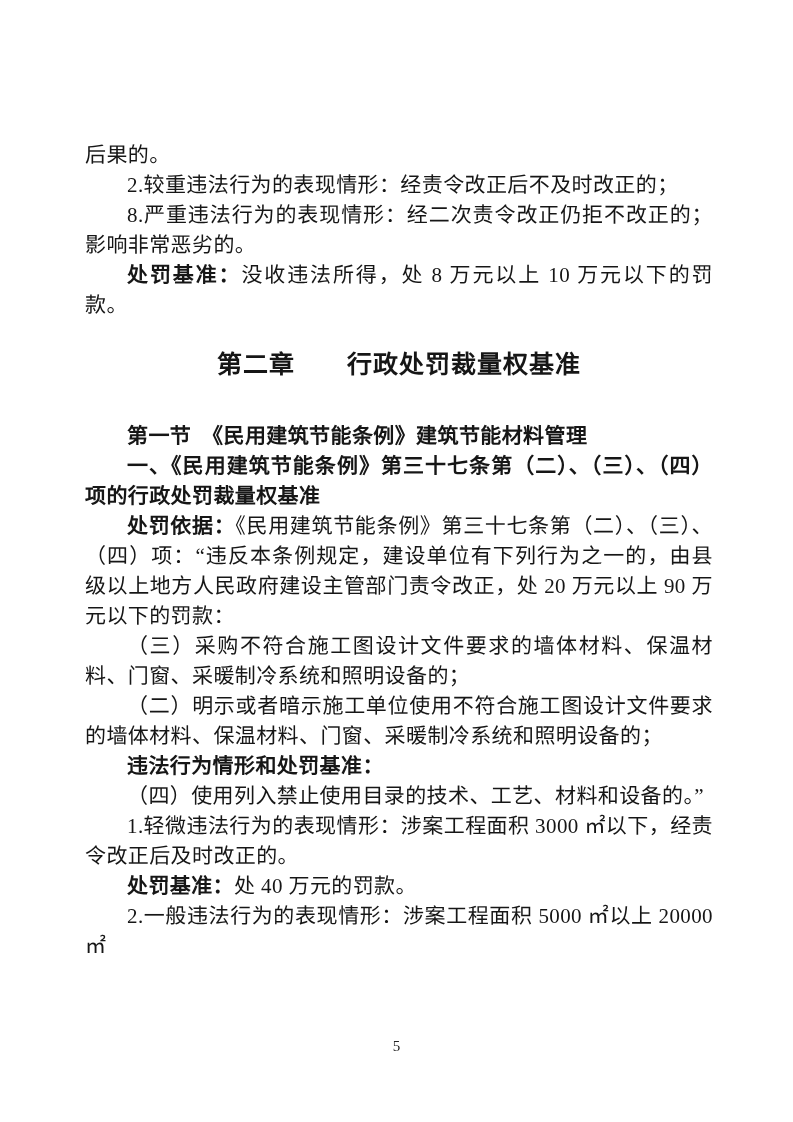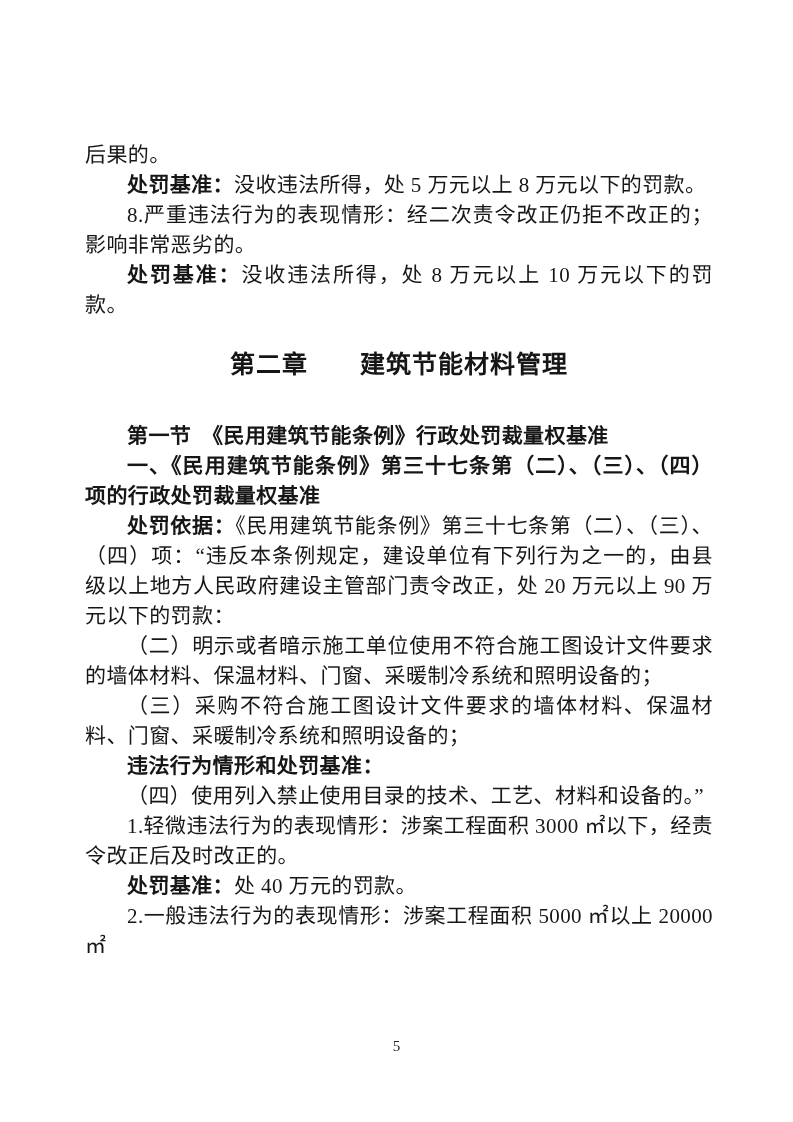--- a/index.html
+++ b/index.html
@@ -67,29 +67,29 @@
     color: #222222;
     font-family: "Liberation Serif", "DejaVu Serif", serif;
   }
 </style>
 </head>
 <body>
 
 <div class="page">
   <main class="content" id="content">
       <p class="para body"><span class="seg">后果的。</span></p>
-      <p class="para body indent"><span class="seg bold">处罚基准：</span><span class="seg">没收违法所得，处 5 万元以上 8 万元以下的罚款。</span></p>
+      <p class="para body indent"><span class="seg">2.较重违法行为的表现情形：经责令改正后不及时改正的；</span></p>
       <p class="para body indent"><span class="seg">8.严重违法行为的表现情形：经二次责令改正仍拒不改正的；影响非常恶劣的。</span></p>
       <p class="para body indent"><span class="seg bold">处罚基准：</span><span class="seg">没收违法所得，处 8 万元以上 10 万元以下的罚款。</span></p>
-      <p class="para chapter-heading"><span class="seg bold">第二章　　建筑节能材料管理</span></p>
-      <p class="para section-heading indent"><span class="seg bold">第一节　《民用建筑节能条例》行政处罚裁量权基准</span></p>
+      <p class="para chapter-heading"><span class="seg bold">第二章　　行政处罚裁量权基准</span></p>
+      <p class="para section-heading indent"><span class="seg bold">第一节　《民用建筑节能条例》建筑节能材料管理</span></p>
       <p class="para body indent"><span class="seg bold">一、《民用建筑节能条例》第三十七条第（二）、（三）、（四）项的行政处罚裁量权基准</span></p>
       <p class="para body indent"><span class="seg bold">处罚依据：</span><span class="seg">《民用建筑节能条例》第三十七条第（二）、（三）、（四）项：“违反本条例规定，建设单位有下列行为之一的，由县级以上地方人民政府建设主管部门责令改正，处 20 万元以上 90 万元以下的罚款：</span></p>
+      <p class="para body indent"><span class="seg">（三）采购不符合施工图设计文件要求的墙体材料、保温材料、门窗、采暖制冷系统和照明设备的；</span></p>
       <p class="para body indent"><span class="seg">（二）明示或者暗示施工单位使用不符合施工图设计文件要求的墙体材料、保温材料、门窗、采暖制冷系统和照明设备的；</span></p>
-      <p class="para body indent"><span class="seg">（三）采购不符合施工图设计文件要求的墙体材料、保温材料、门窗、采暖制冷系统和照明设备的；</span></p>
       <p class="para body indent"><span class="seg bold">违法行为情形和处罚基准：</span></p>
       <p class="para body indent"><span class="seg">（四）使用列入禁止使用目录的技术、工艺、材料和设备的。”</span></p>
       <p class="para body indent"><span class="seg">1.轻微违法行为的表现情形：涉案工程面积 3000 ㎡以下，经责令改正后及时改正的。</span></p>
       <p class="para body indent"><span class="seg bold">处罚基准：</span><span class="seg">处 40 万元的罚款。</span></p>
       <p class="para body indent"><span class="seg">2.一般违法行为的表现情形：涉案工程面积 5000 ㎡以上 20000 ㎡</span></p>
     </main>
   <footer class="page-footer">
     <span class="page-number">5</span>
   </footer>
 </div>

